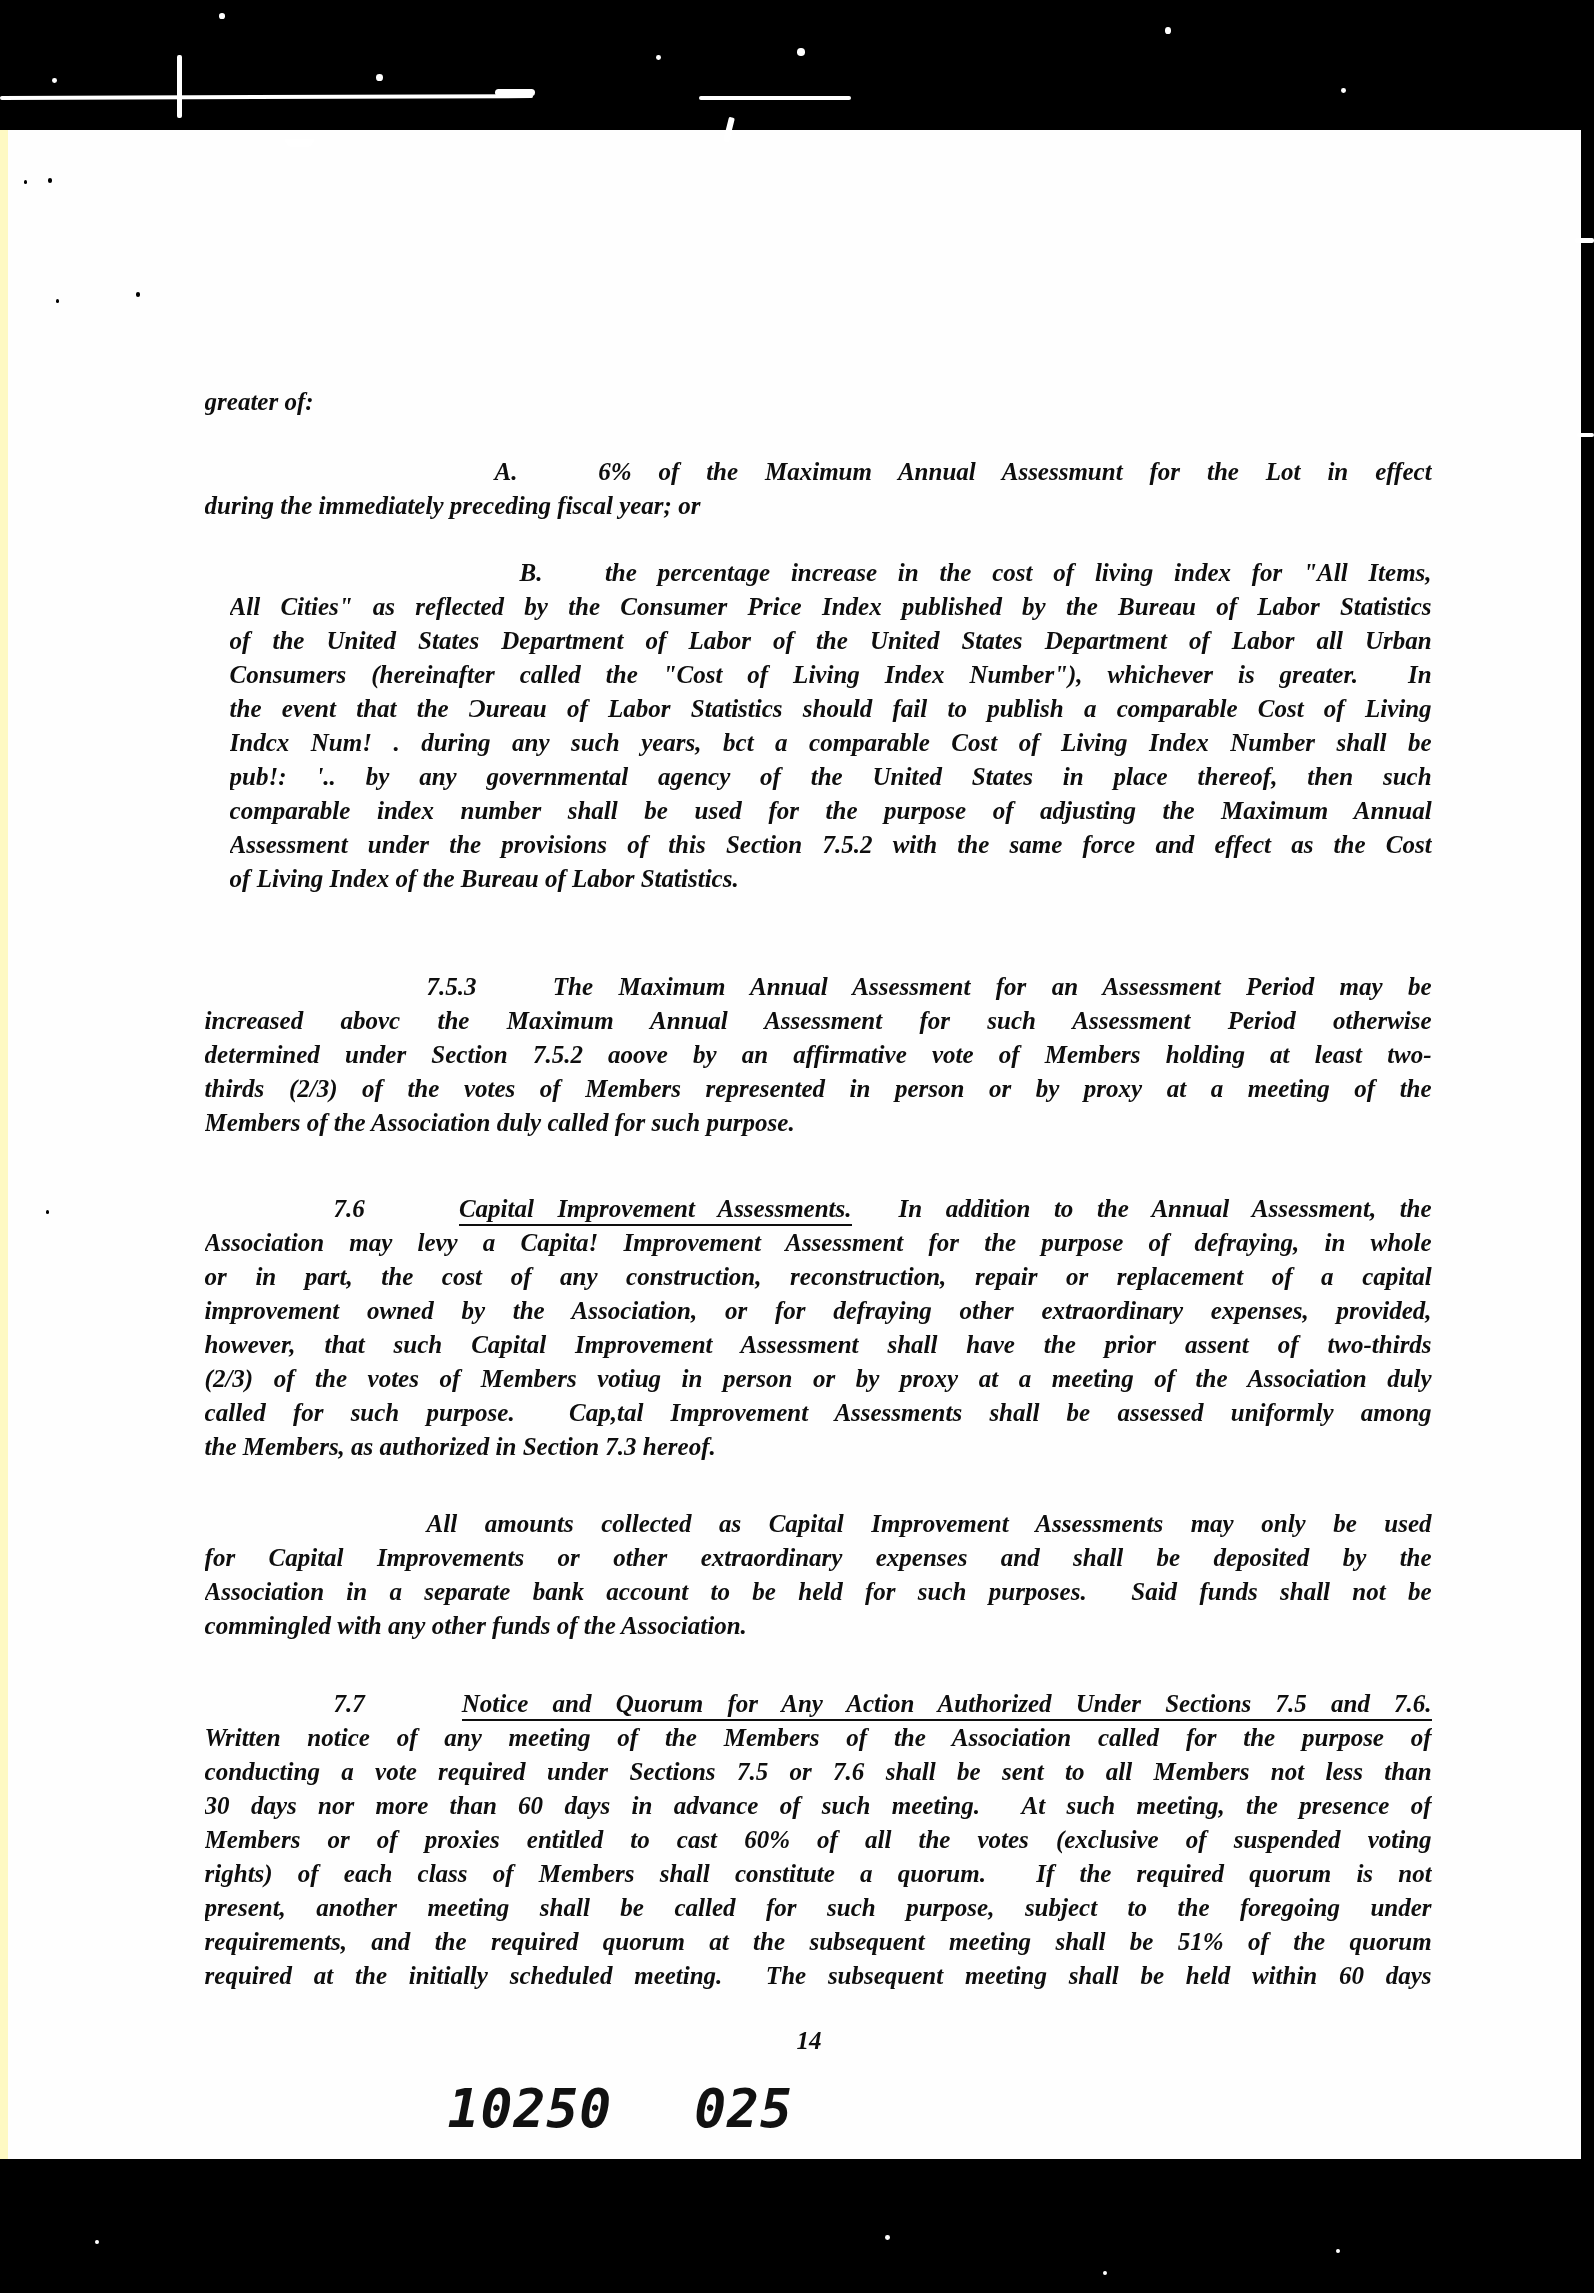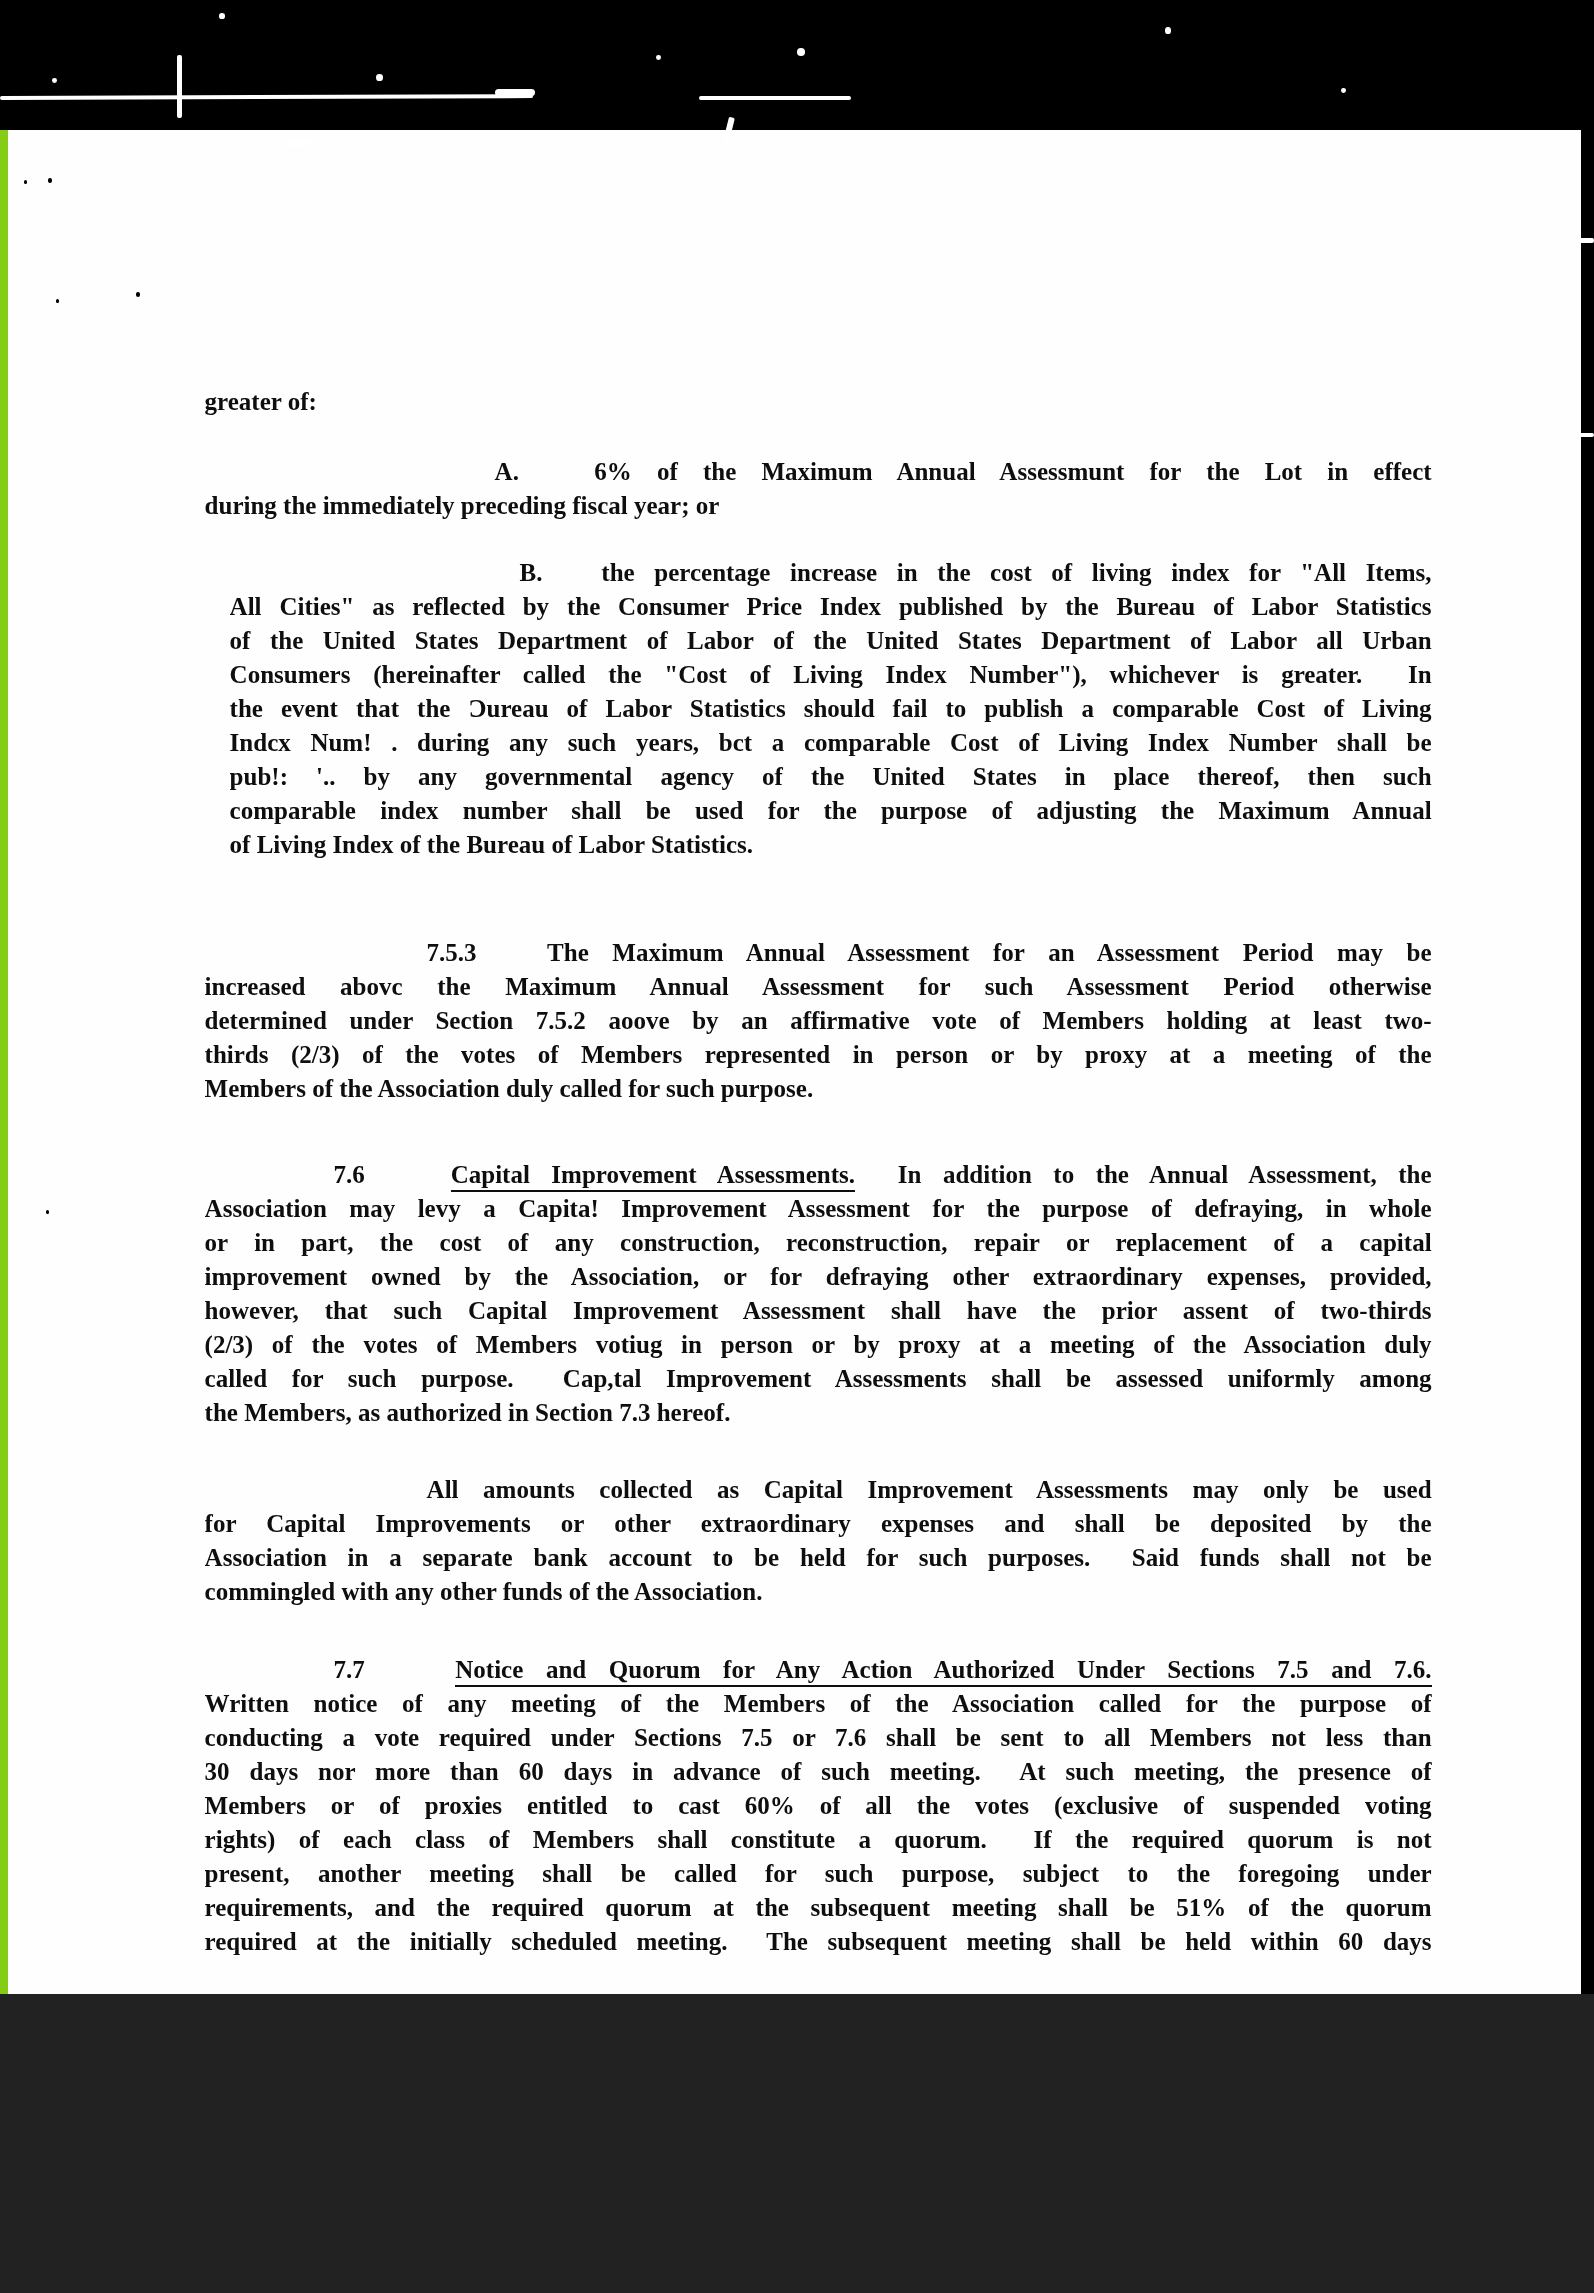--- a/index.html
+++ b/index.html
@@ -1,18 +1,18 @@
 <!DOCTYPE html>
 <html style="font-size:15px"><head>
 <meta charset="utf-8">
 <title>Scanned Legal Document Page 14</title>
 <style>
   html,body{margin:0;padding:0;background:#222;}
-  #scan{position:relative;width:1594px;height:1994px;background:#84cc16;overflow:hidden;
-        font-family:"Liberation Serif","DejaVu Serif",serif;}
+  #scan{position:relative;width:1594px;height:2293px;background:#fef9c3;overflow:hidden;
+        font-family:"Liberation Serif","DejaVu Serif",serif;font-style:italic;}
   
   #page{position:absolute;left:7.6px;top:130px;width:1573px;height:2029px;background:#fefefe;}
   
   .band{position:absolute;background:#000;}
   #band-top{left:0;top:0;width:1594px;height:130px;}
   #band-bottom{left:0;top:2159px;width:1594px;height:134px;}
   #band-right{left:1581px;top:0;width:13.3px;height:2293px;}
   
   #text-col{position:absolute;left:197px;top:255px;width:1227px;color:#0e0e0e;
             font-size:25px;font-weight:700;}
@@ -58,20 +58,21 @@
         </div>
         <div class="blk item b-item-b">
           <div class="line j first"><span>B.&nbsp;&nbsp; the percentage increase in the cost of living index for "All Items,</span></div>
           <div class="line j"><span>All Cities" as reflected by the Consumer Price Index published by the Bureau of Labor Statistics</span></div>
           <div class="line j"><span>of the United States Department of Labor of the United States Department of Labor all Urban</span></div>
           <div class="line j"><span>Consumers (hereinafter called the "Cost of Living Index Number"), whichever is greater.&nbsp; In</span></div>
           <div class="line j"><span>the event that the Ɔureau of Labor Statistics should fail to publish a comparable Cost of Living</span></div>
           <div class="line j"><span>Indcx Num! . during any such years, bct a comparable Cost of Living Index Number shall be</span></div>
           <div class="line j"><span>pub!: '.. by any governmental agency of the United States in place thereof, then such</span></div>
           <div class="line j"><span>comparable index number shall be used for the purpose of adjusting the Maximum Annual</span></div>
+          <div class="line j"><span>Assessment under the provisions of this Section 7.5.2 with the same force and effect as the Cost</span></div>
           <div class="line"><span>of Living Index of the Bureau of Labor Statistics.</span></div>
         </div>
         <div class="blk sub b-sec-7-5-3">
           <div class="line j first"><span>7.5.3&nbsp;&nbsp; The Maximum Annual Assessment for an Assessment Period may be</span></div>
           <div class="line j"><span>increased abovc the Maximum Annual Assessment for such Assessment Period otherwise</span></div>
           <div class="line j"><span>determined under Section 7.5.2 aoove by an affirmative vote of Members holding at least two-</span></div>
           <div class="line j"><span>thirds (2/3) of the votes of Members represented in person or by proxy at a meeting of the</span></div>
           <div class="line"><span>Members of the Association duly called for such purpose.</span></div>
         </div>
         <div class="blk sec b-sec-7-6">

